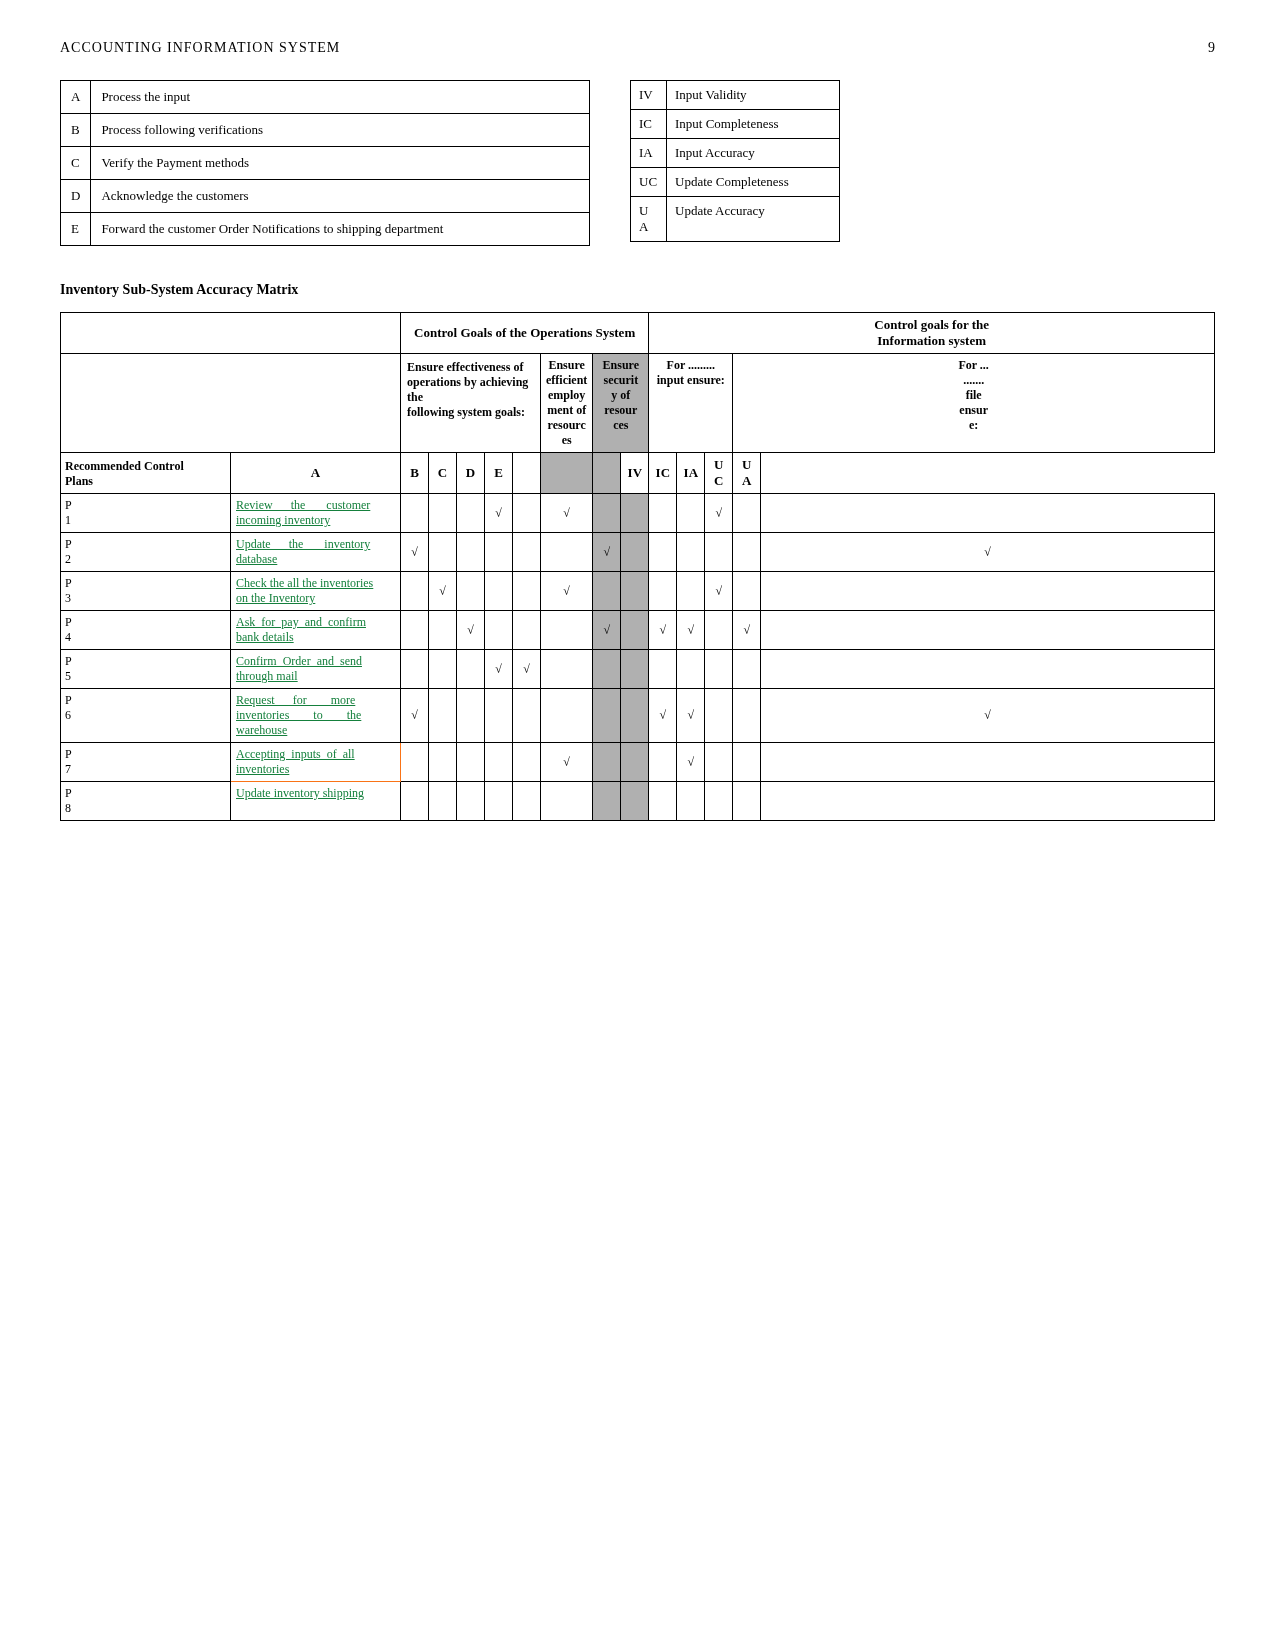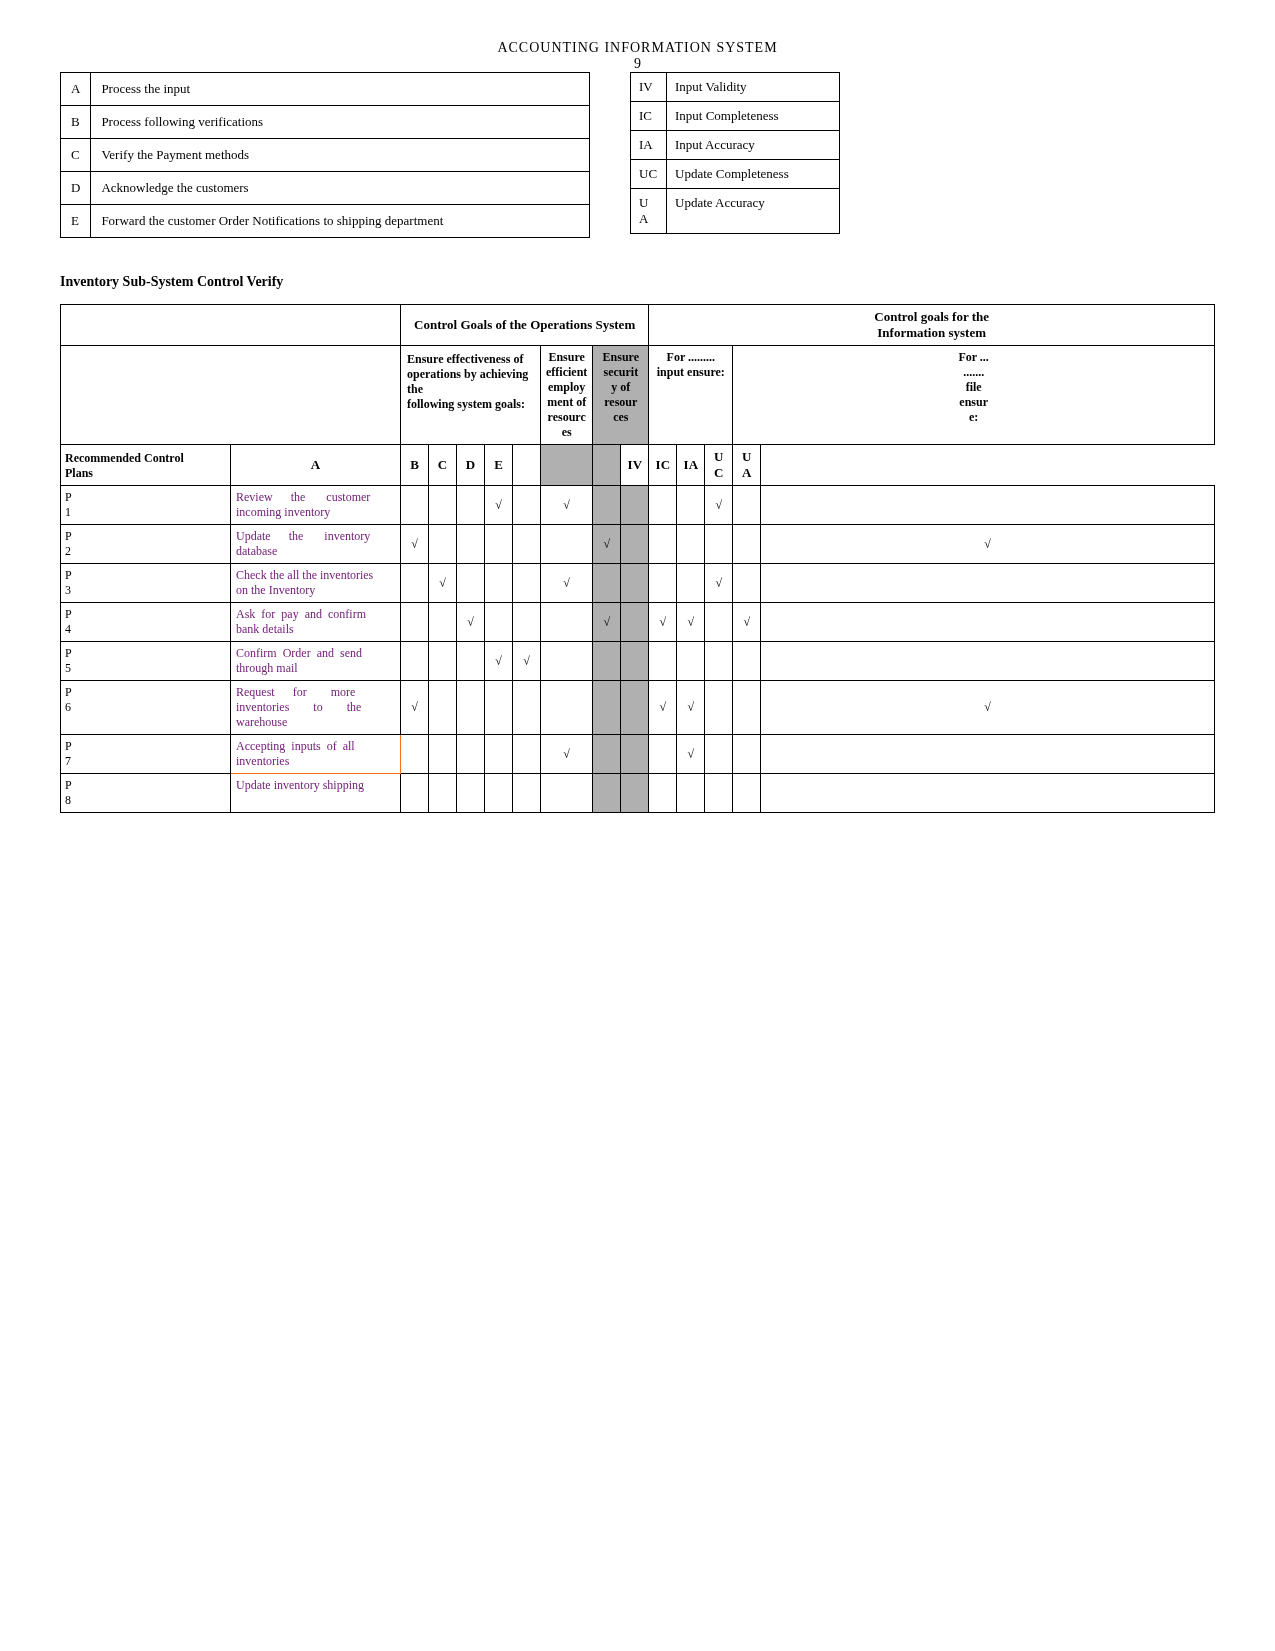--- a/index.html
+++ b/index.html
@@ -7,23 +7,23 @@
       background: #fff;
       font-family: 'Times New Roman', Times, serif;
       font-size: 13px;
       color: #000;
       padding: 40px 60px;
       width: 1275px;
       min-height: 1651px;
     }
     .page-header {
       display: flex;
-      justify-content: flex-end;
+      justify-content: space-between;
       align-items: center;
-      flex-direction: column;
+      margin-bottom: 24px;
     }
     .page-title {
       font-size: 14px;
       font-weight: normal;
       letter-spacing: 1px;
       text-transform: uppercase;
     }
     .page-number {
       font-size: 14px;
     }
@@ -99,25 +99,26 @@
       vertical-align: top;
       width: 170px;
     }
     .matrix-table .row-id {
       font-size: 12px;
       text-align: left;
       vertical-align: top;
       width: 28px;
     }
     .matrix-table .row-text {
-      color: #701a75;
+      color: #15803d;
       text-align: left;
       vertical-align: top;
       width: 170px;
       font-size: 12px;
+      text-decoration: underline;
     }
     .matrix-table .check-col {
       width: 28px;
       font-size: 13px;
     }
     .matrix-table .grey-bg {
       background: #b0b0b0;
     }
   </style>
 </head>
@@ -175,21 +176,21 @@
       </tr>
       <tr>
         <td class="key-col" style="white-space:pre-line;">U
 A</td>
         <td>Update Accuracy</td>
       </tr>
     </tbody>
   </table>
 </div>
 
-<div class="section-title">Inventory Sub-System Control Verify</div>
+<div class="section-title">Inventory Sub-System Accuracy Matrix</div>
 
 <table class="matrix-table">
   <thead>
 
     <tr>
       <th colspan="2" style="border:1px solid #000; background:#fff;"></th>
       <th colspan="8" class="header-main" style="border:1px solid #000;">Control Goals of the Operations System</th>
       <th colspan="5" class="header-main" style="border:1px solid #000; font-size:13px;">Control goals for the<br>Information system</th>
     </tr>
 

